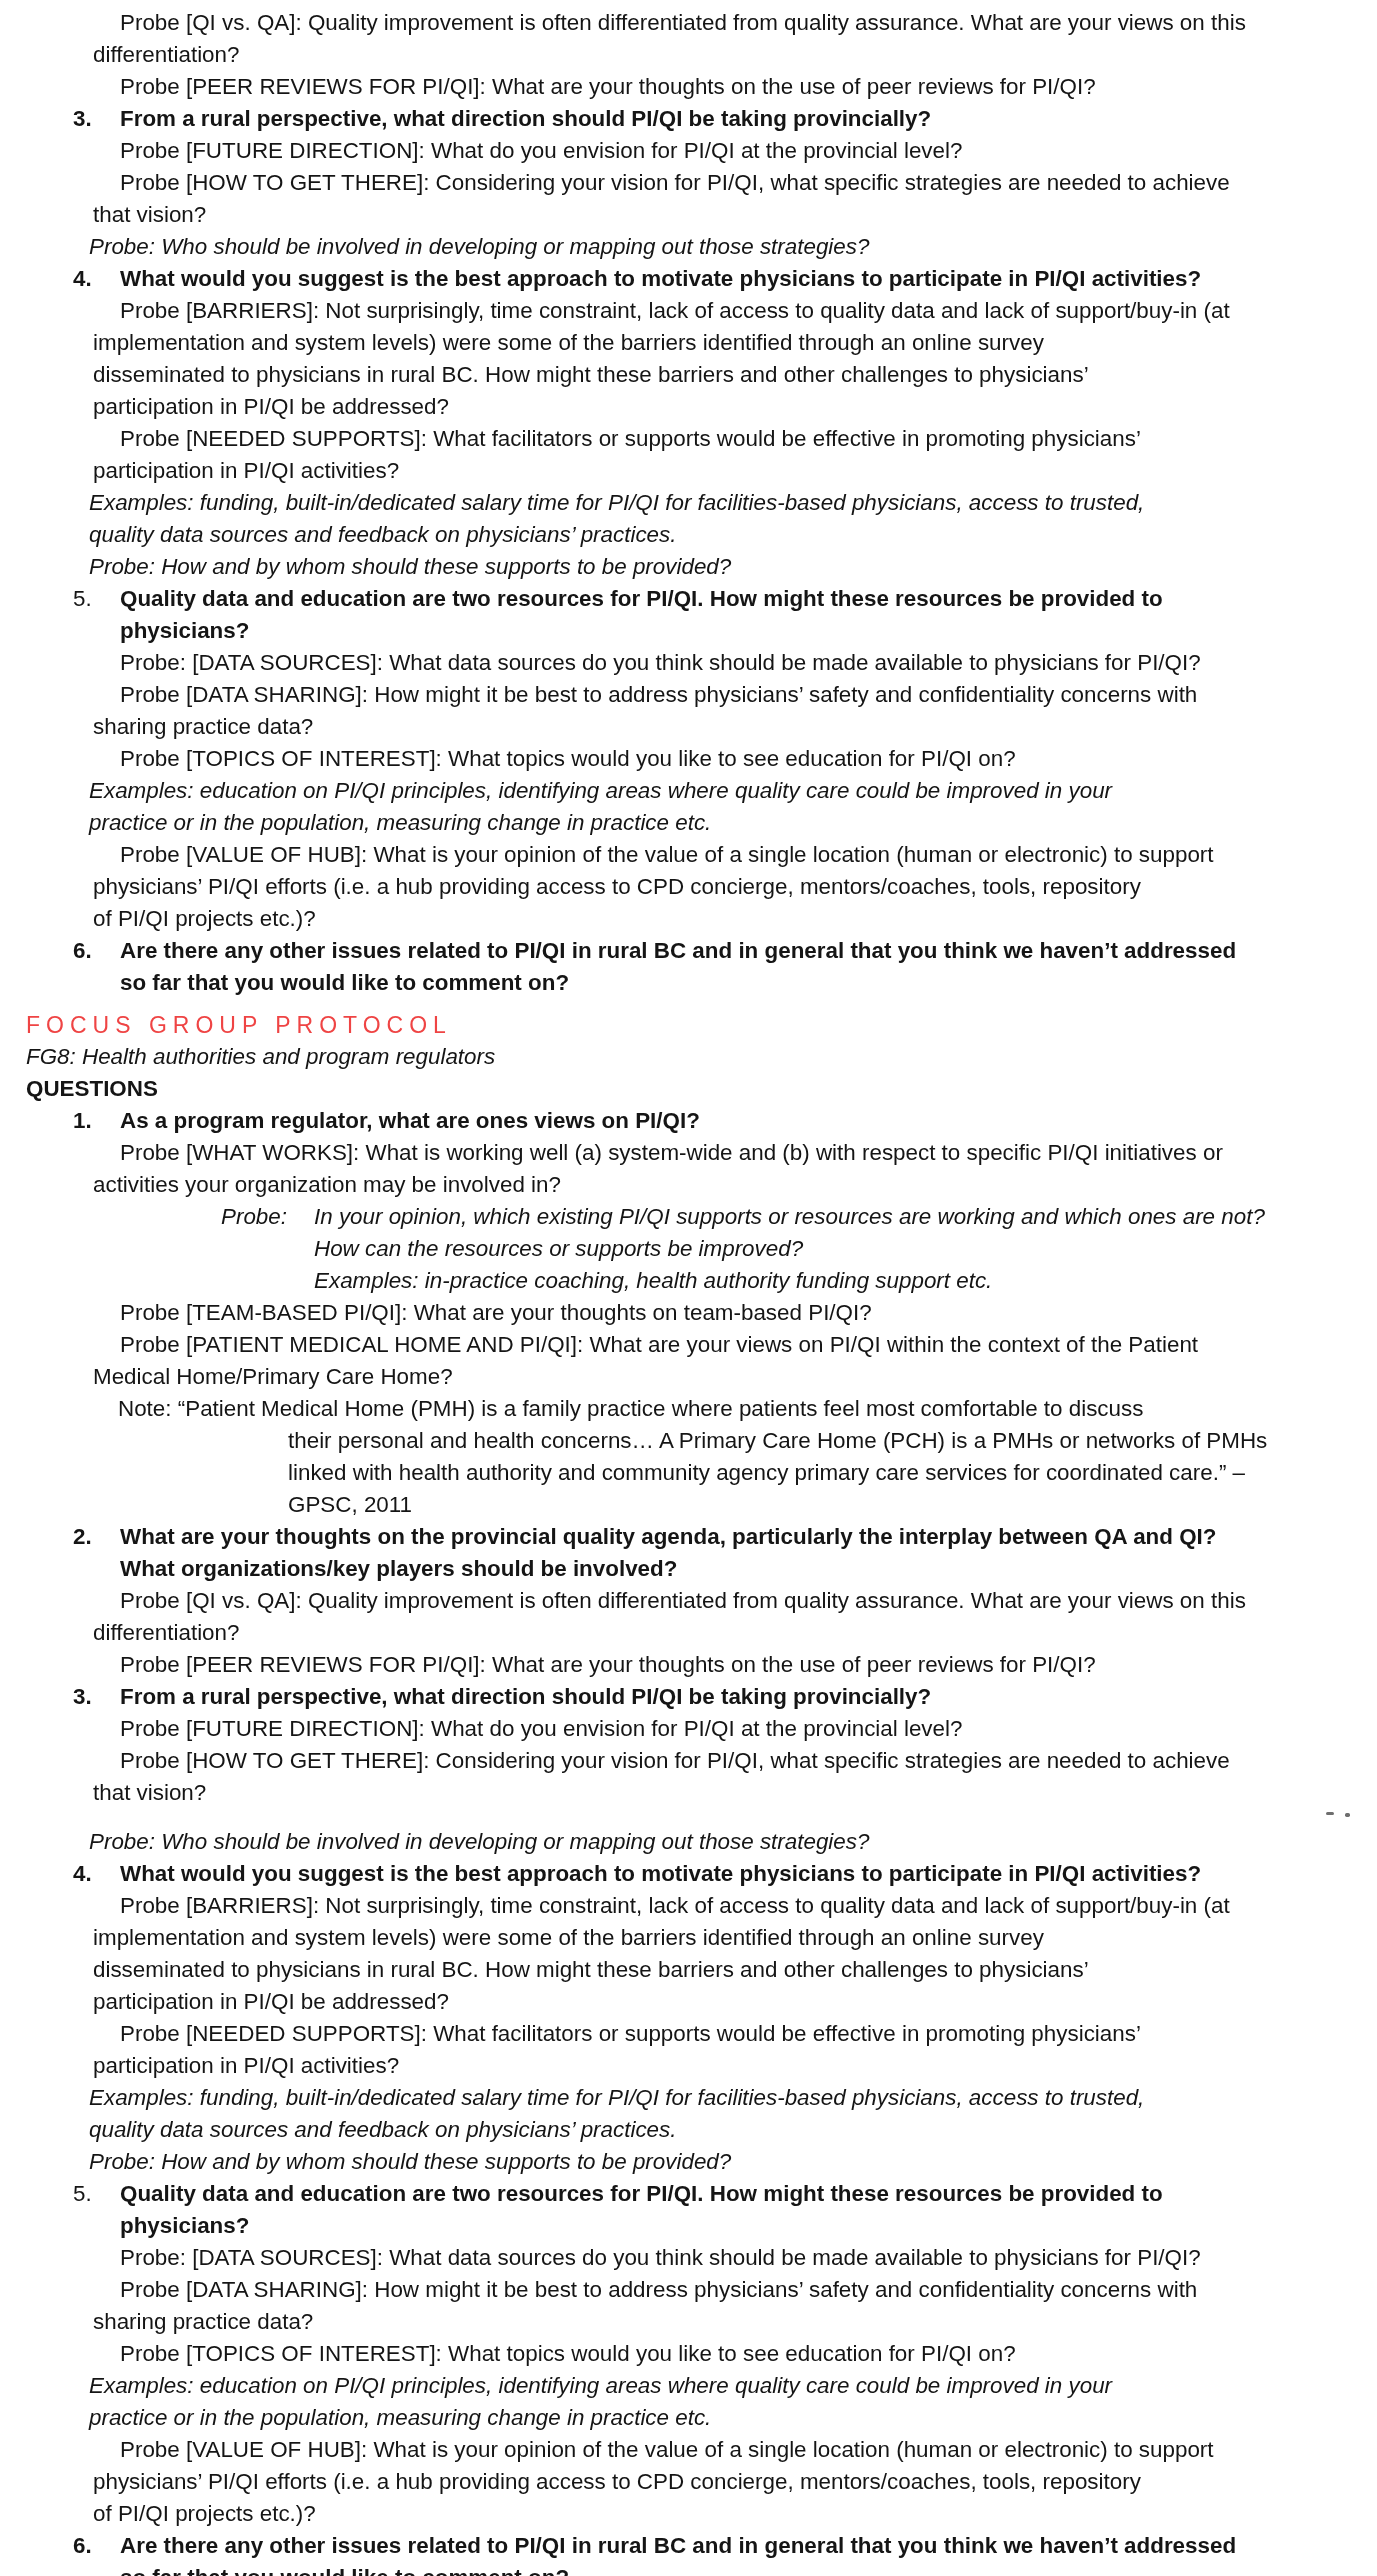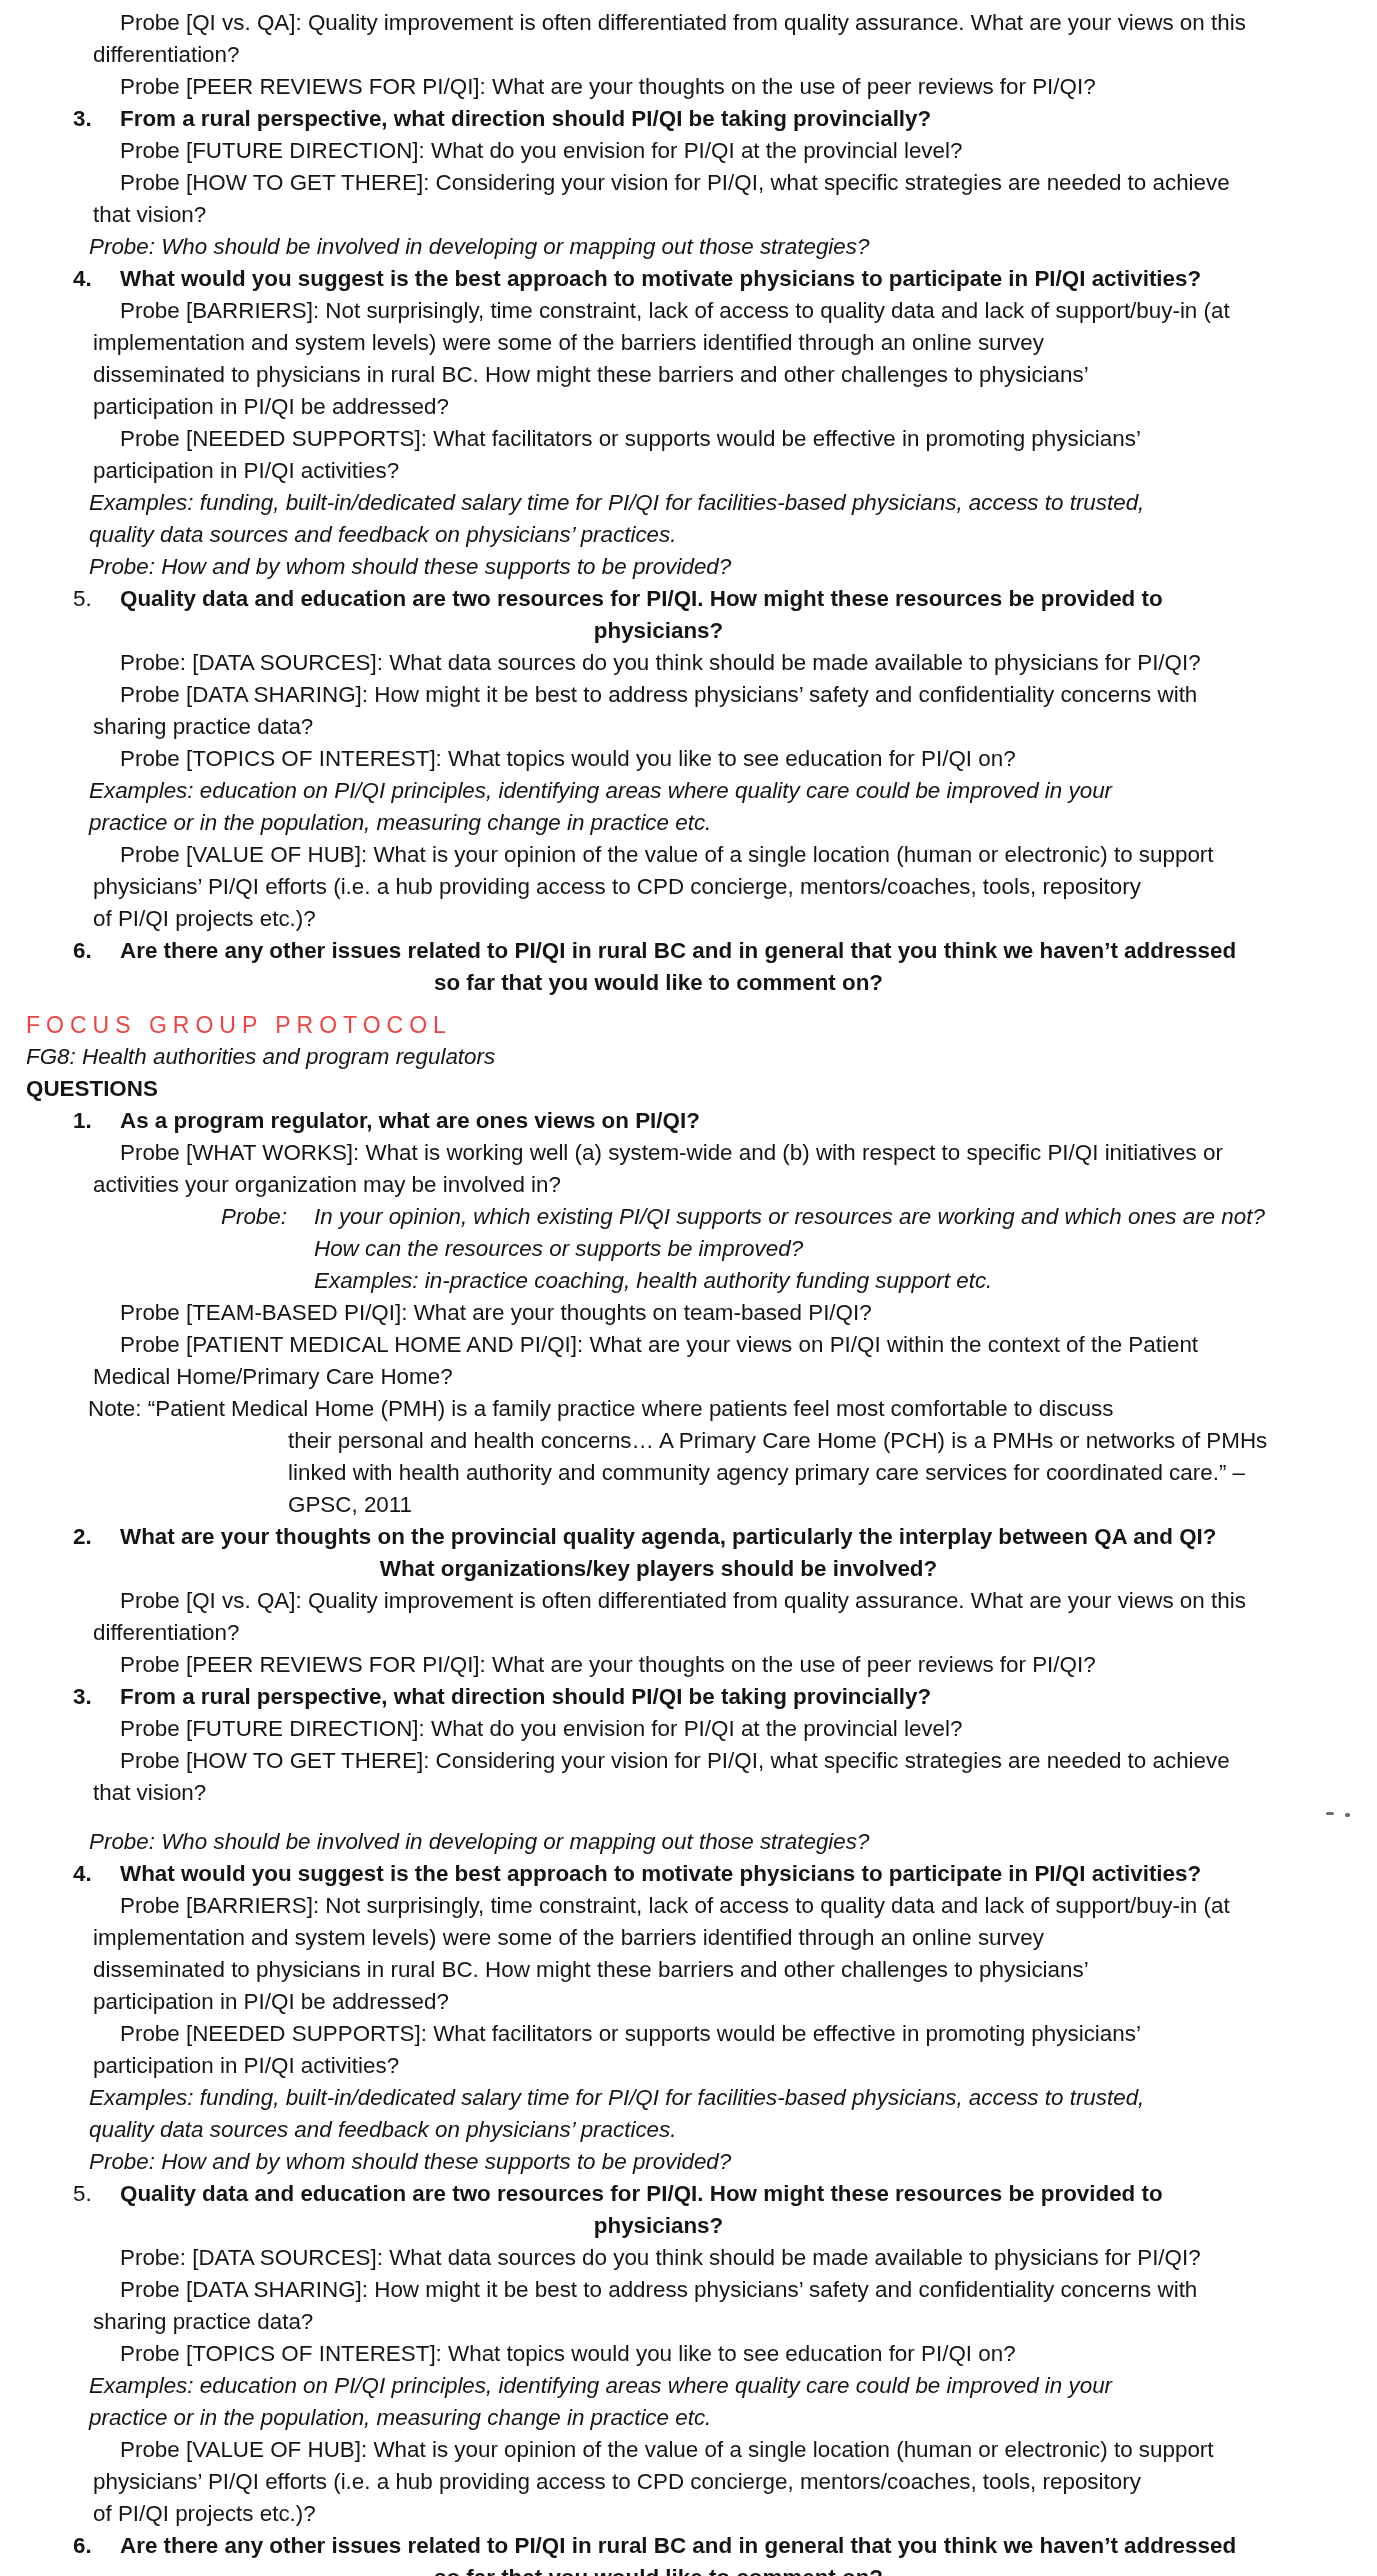--- a/index.html
+++ b/index.html
@@ -13,26 +13,26 @@
     overflow:hidden;
   }
   #page{position:relative;width:1317px;height:2576px;padding-top:6.9px;box-sizing:border-box;}
   .ln{white-space:nowrap;}
   .c1{padding-left:120px;}                           
   .c2{padding-left:93px;}                           
   .i2{padding-left:89px;font-style:italic;}         
   .d{padding-left:314px;font-style:italic;}          
   .dp{position:relative;padding-left:314px;font-style:italic;}
   .plabel{position:absolute;left:221px;top:0;}
-  .note1{padding-left:88px;}
+  .note1{padding-left:118px;}
   .n{padding-left:288px;}
   .q{position:relative;padding-left:120px;font-weight:700;}
   .q .num{position:absolute;left:73px;top:0;}
   .q5 .num{font-weight:400;}
-  .qc{font-weight:700;text-align:center;}
+  .qc{padding-left:120px;font-weight:700;}
   .h1{padding-left:26px;letter-spacing:6px;margin-top:10.3px;font-size:23px;color:#ef4444;}
   .h2{padding-left:26px;font-style:italic;}
   .h3{padding-left:26px;font-weight:700;}
   .pbreak{height:17px;position:relative;}
   .art{position:absolute;background:#6e6e6e;height:3.4px;border-radius:1.7px;}
   .a1{left:1326px;top:2.6px;width:7.7px;}
   .a2{left:1345px;top:4.3px;width:5.2px;}
 </style>
 </head>
 <body>

